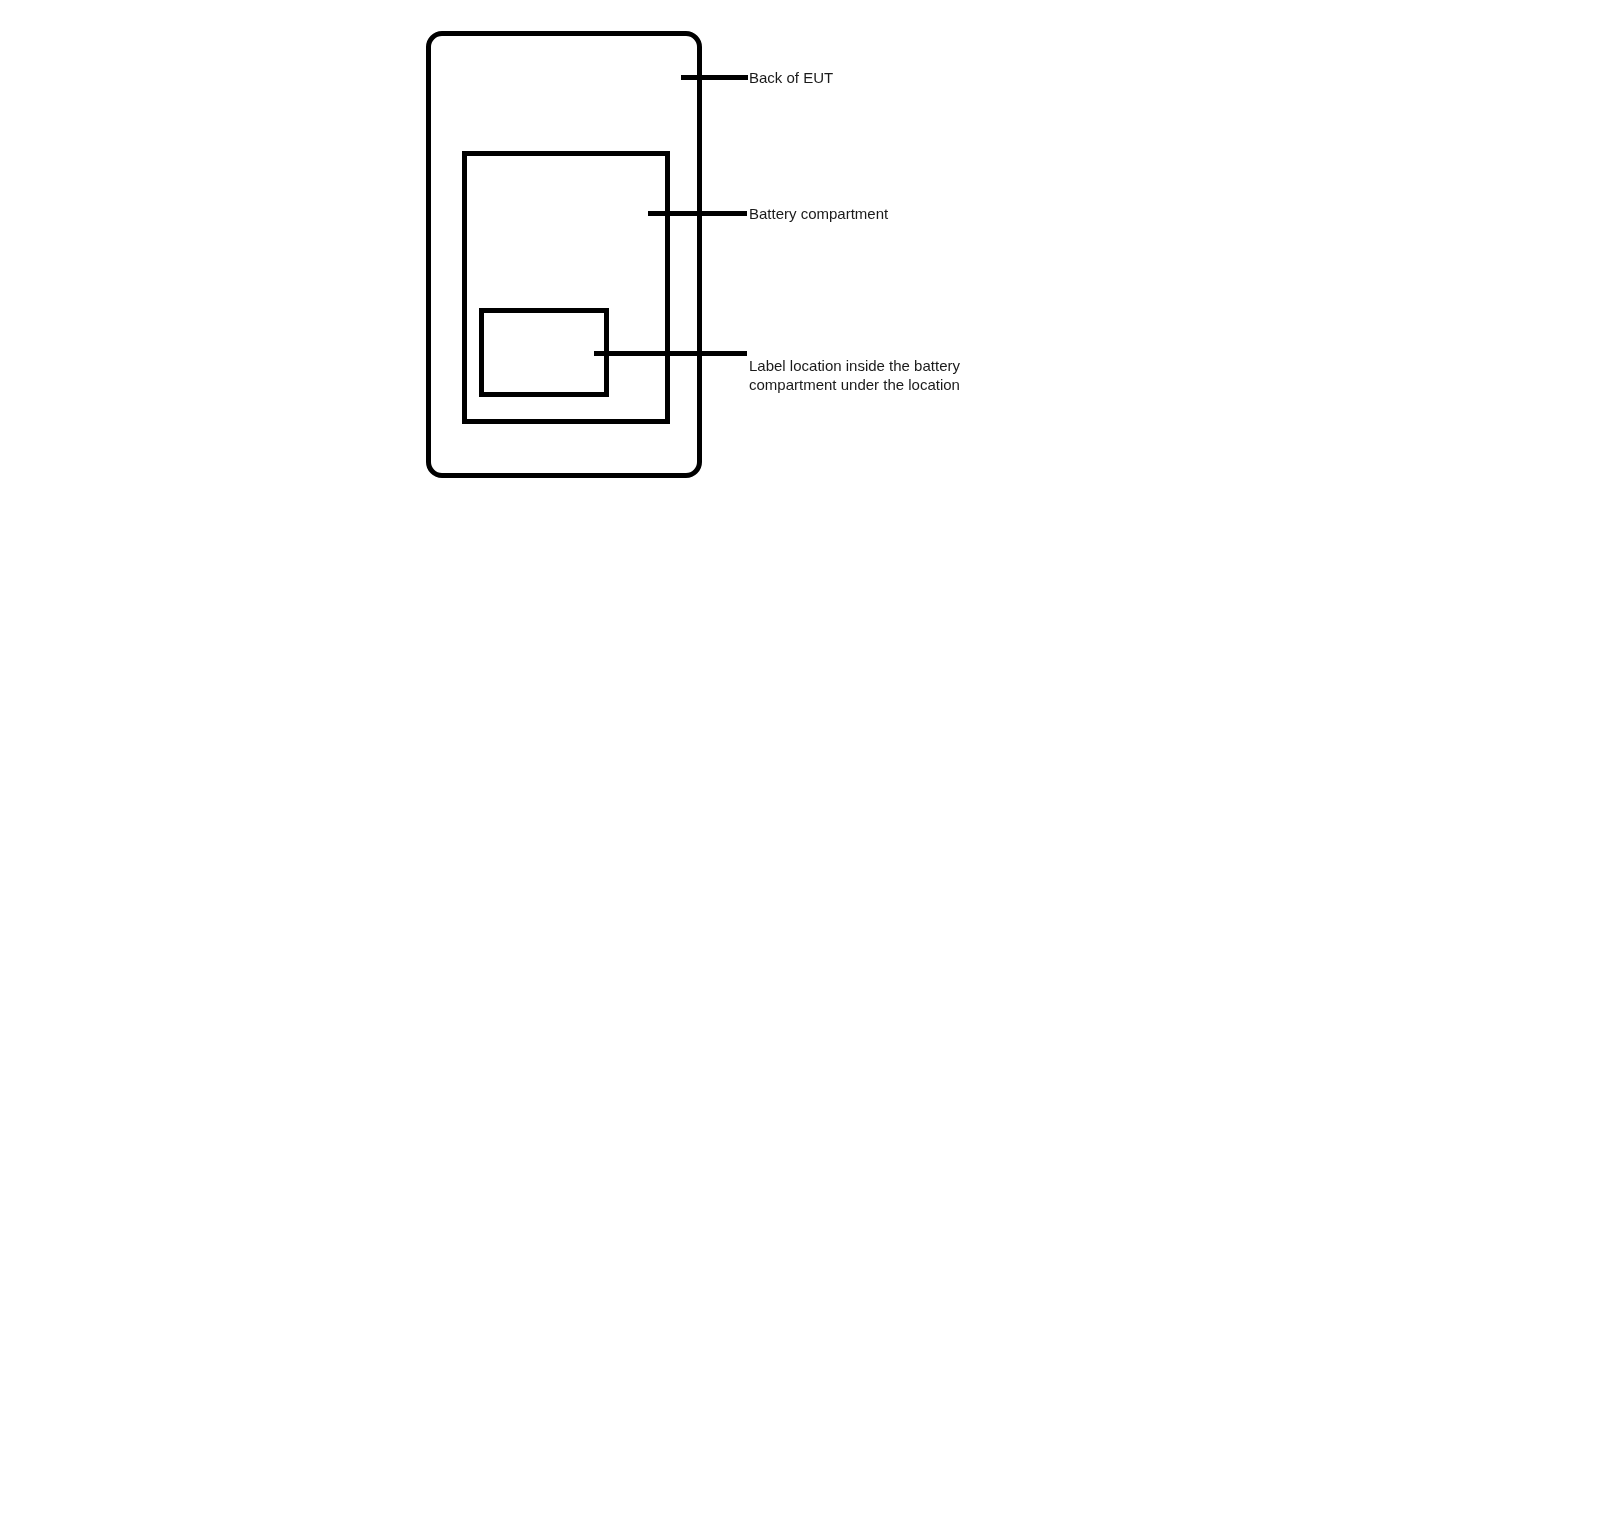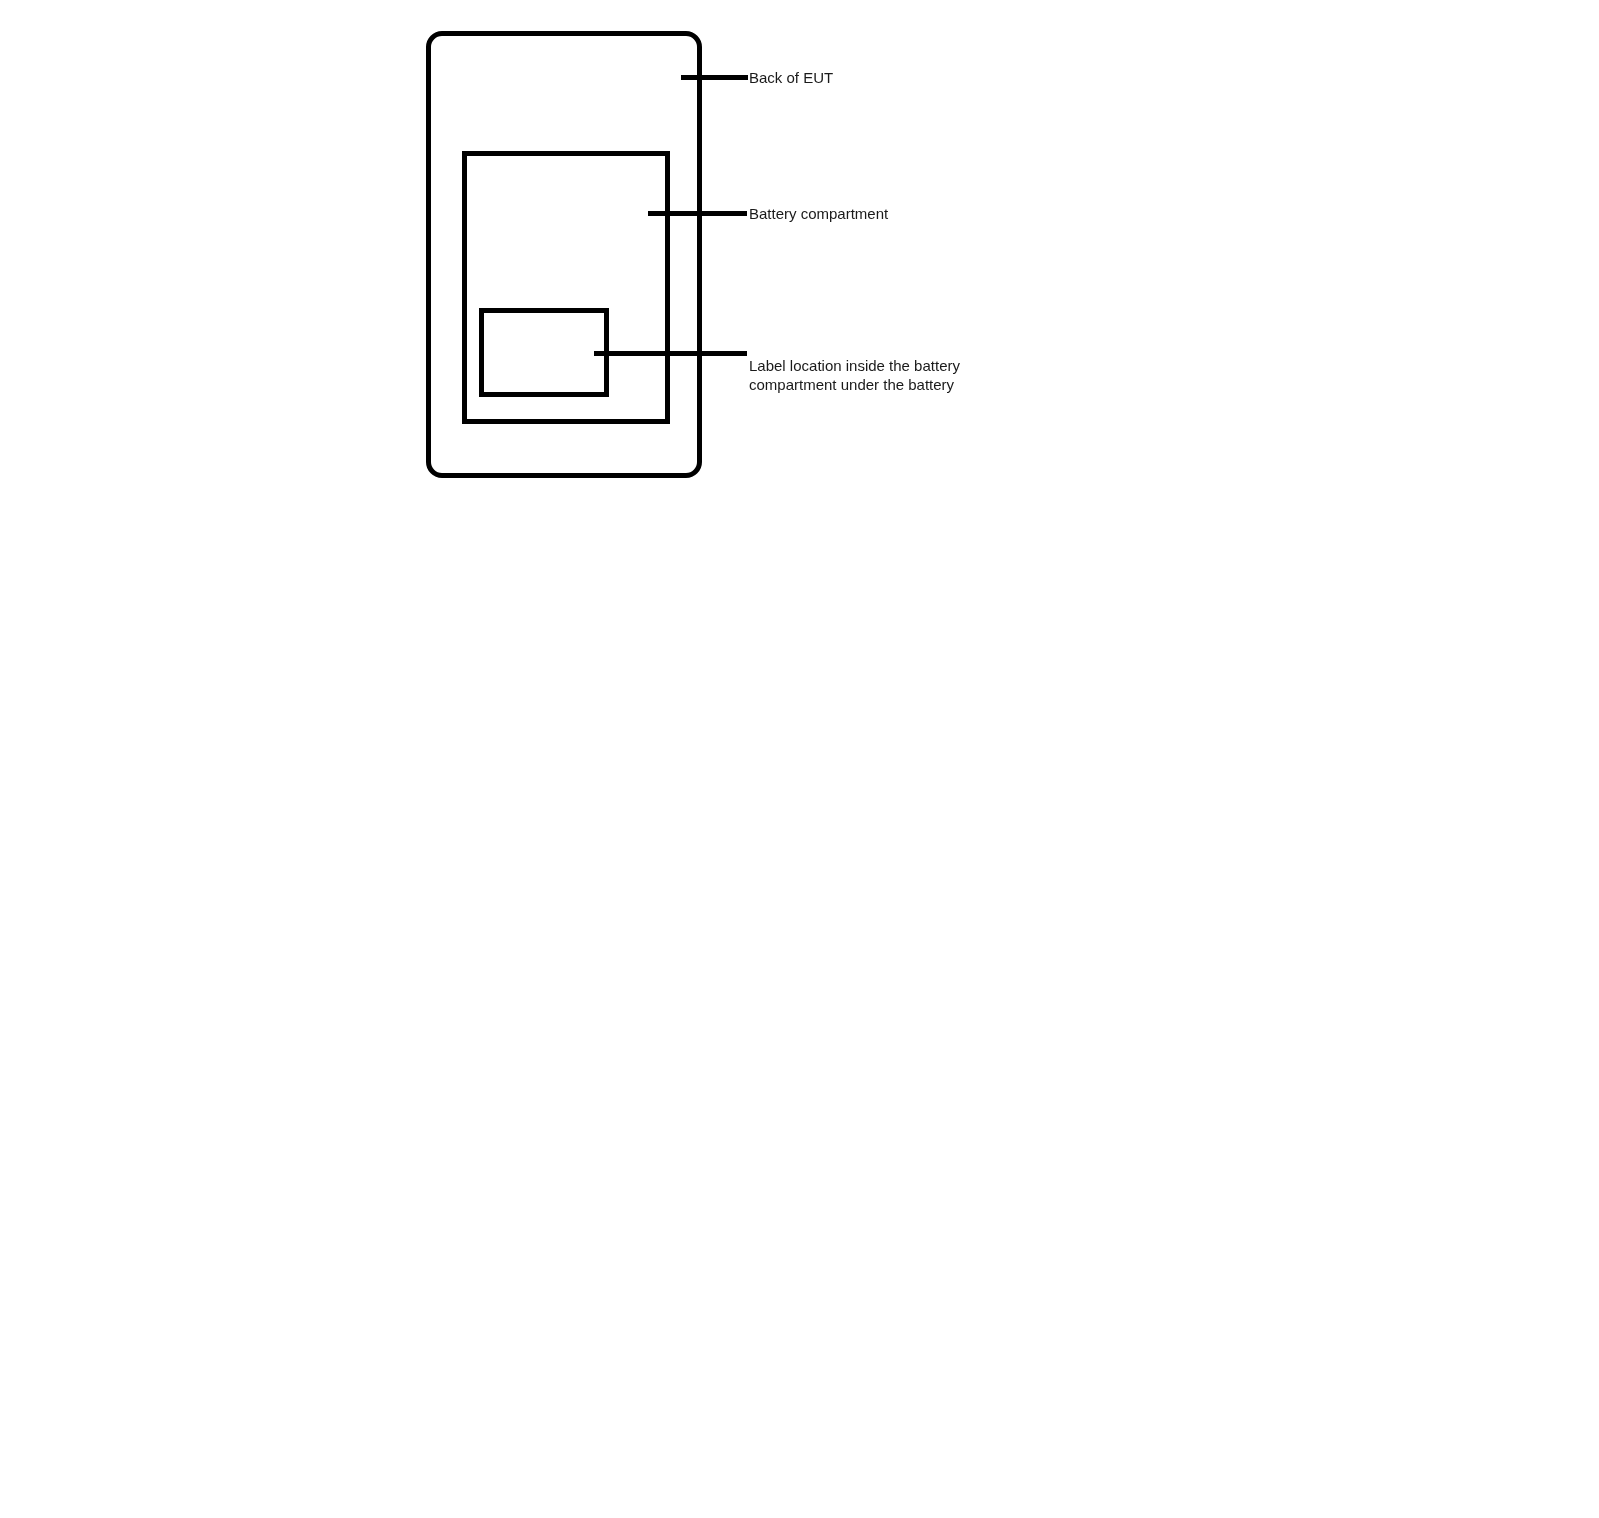--- a/index.html
+++ b/index.html
@@ -69,16 +69,16 @@
   <div class="leader-line leader-line-1"></div>
   <div class="leader-line leader-line-2"></div>
   <div class="leader-line leader-line-3"></div>
 
   <div class="callout-text callout-text-1">Back of EUT</div>
 
   <div class="callout-text callout-text-2">Battery compartment</div>
 
   <div class="callout-text callout-text-3">
     <div>Label location inside the battery</div>
-    <div>compartment under the battery</div>
+    <div>compartment under the location</div>
   </div>
 
 </div>
 
 </body></html>

